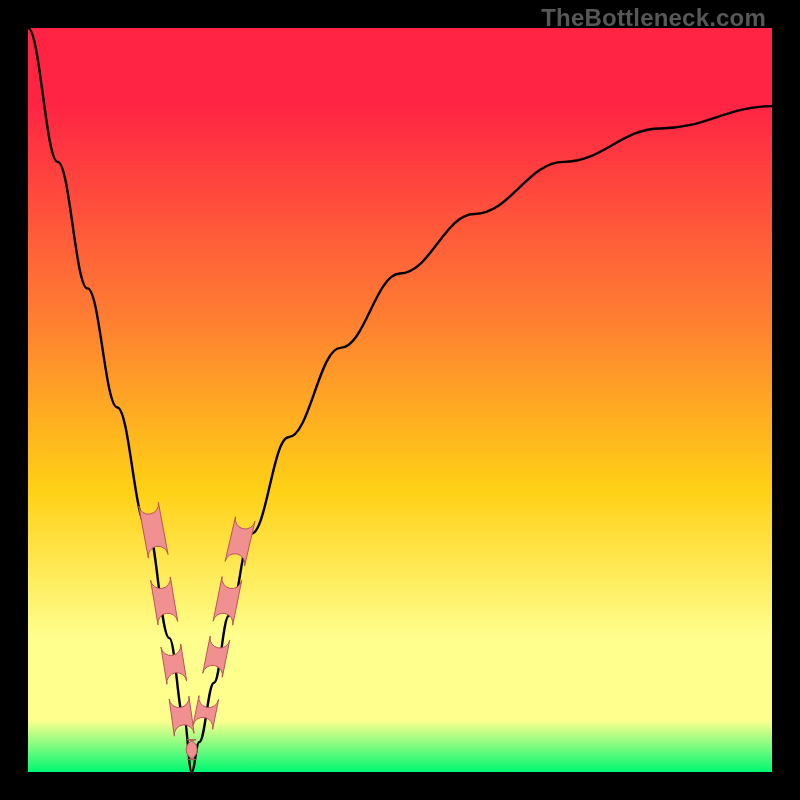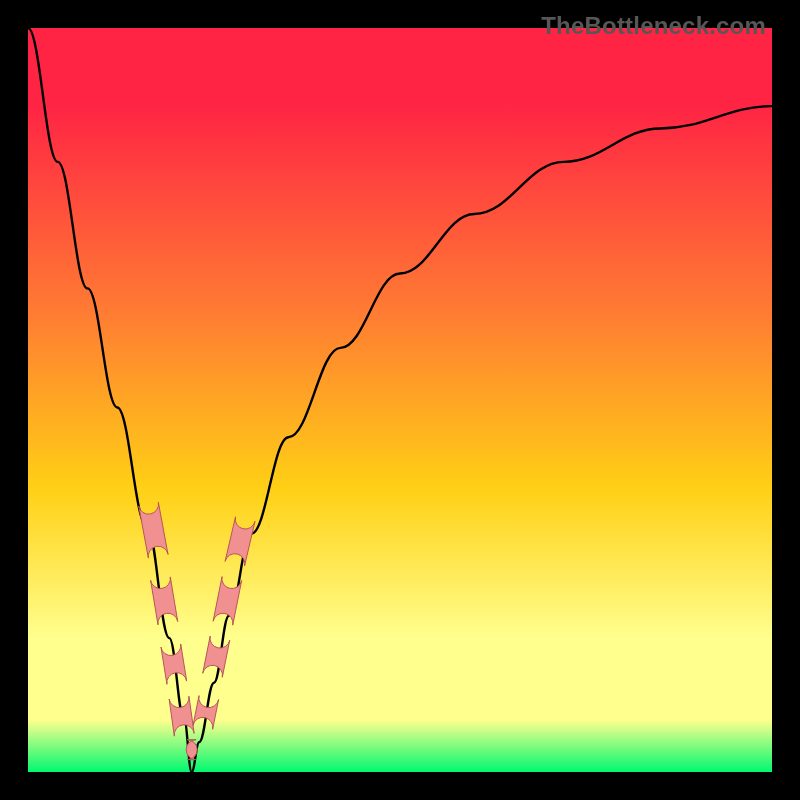--- a/index.html
+++ b/index.html
@@ -42,21 +42,21 @@
     stroke: #000;
     stroke-width: 2.4;
   }
   .bead {
     fill: #f09090;
     stroke: #b85558;
     stroke-width: 1;
   }
   .watermark {
     position: absolute;
-    top: 12px;
+    top: 4px;
     right: 34px;
     font-family: Arial, Helvetica, sans-serif;
     font-size: 24px;
     font-weight: 600;
     color: #575757;
     letter-spacing: 0.2px;
   }
 </style>
 </head>
 <body>

